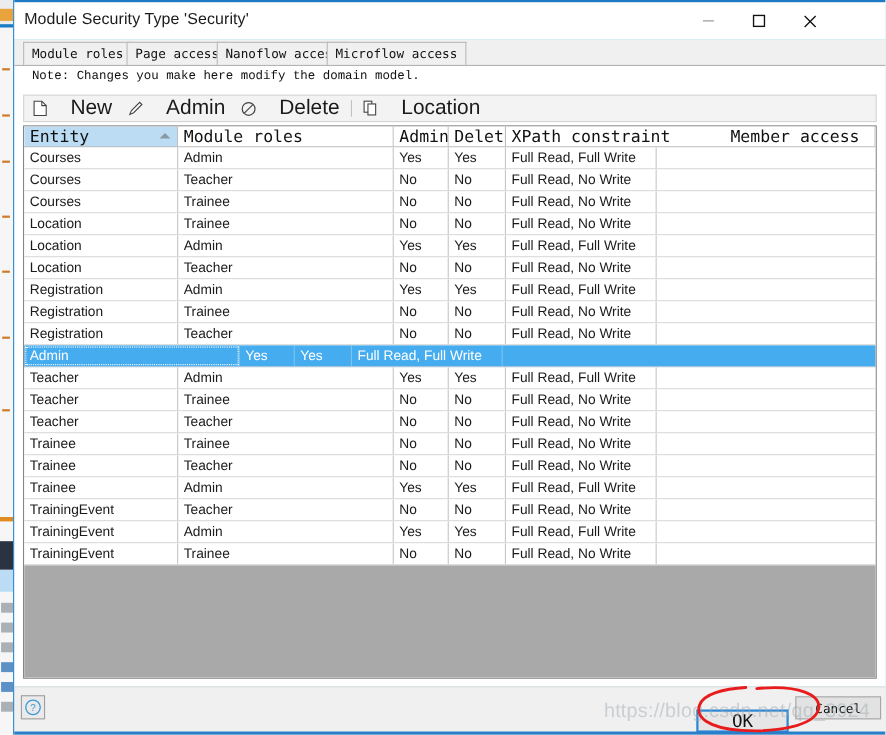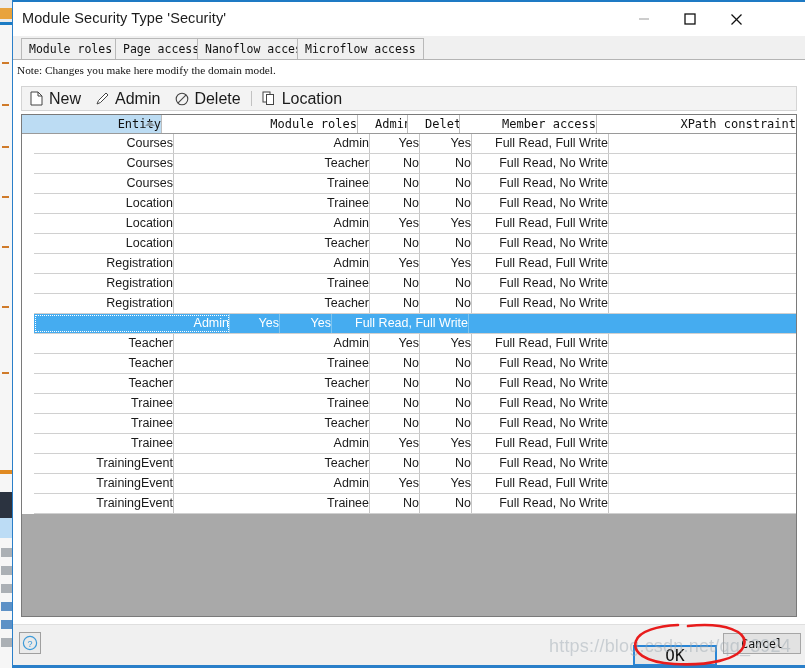--- a/index.html
+++ b/index.html
@@ -25,21 +25,20 @@
   #bg-strip .bg-txt{left:1px;width:11px;height:9px;background:#6d7680;opacity:.55;}
   #bg-strip .bg-txt-blue{left:1px;width:11px;height:9px;background:#2a6fb5;opacity:.75;}
   #bg-strip .bg-orange2{top:470px;height:4px;background:#e08a22;}
 
   
   #dialog{
     position:absolute;left:12px;top:0;width:793px;height:668px;
     background:#7dd3fc;
     border-left:1px solid #2a7fc9;
     box-sizing:border-box;
-    text-align:right;
   }
   #titlebar{
     position:absolute;left:0;top:0;right:0;height:36px;background:#ffffff;
     border-top:2px solid #1e7ac4;
     box-sizing:border-box;
   }
   #title-text{
     position:absolute;left:9px;top:8px;font-size:14.5px;color:#1b1b1b;
     white-space:nowrap;letter-spacing:.1px;
   }
@@ -69,62 +68,62 @@
   .tab.active{
     top:0;height:24px;line-height:23px;background:#ffffff;
     border-color:#9d9d9d;z-index:5;font-size:12px;
   }
 
   
   #panel{
     position:absolute;left:0;top:60px;right:0;bottom:44px;background:#ffffff;
   }
   #note{
-    position:absolute;left:4px;top:4px;
-    font-family:Liberation Serif, serif;
+    position:absolute;left:16px;top:4px;
+    font-family:Liberation Mono, monospace;
     font-size:11.3px;color:#111;white-space:nowrap;
   }
   #toolbar{
     position:absolute;left:8px;top:26px;right:8px;height:25px;
     background:#f3f3f3;border:1px solid #d4d4d4;box-sizing:border-box;
     display:flex;align-items:center;
   }
   .tb-item{
-    display:flex;align-items:center;gap:5px;height:23px;padding:0 7px;
-    font-size:16px;color:#1a1a1a;cursor:default;white-space:nowrap;
+    display:flex;align-items:center;gap:20px;height:23px;padding:0 7px;
+    font-size:19px;color:#1a1a1a;cursor:default;white-space:nowrap;
   }
   .tb-sep{width:1px;height:15px;background:#c2c2c2;margin:0 3px;}
   .tb-ico{display:flex;align-items:center;justify-content:center;width:15px;height:15px;}
 
   
   #grid{
     position:absolute;left:8px;top:54px;right:8px;bottom:7px;
     border:1px solid #7a7a7a;box-sizing:border-box;background:#ffffff;
     overflow:hidden;
   }
   #grid-head{
     display:flex;height:19px;box-sizing:border-box;
     border-bottom:1px solid #9a9a9a;background:#ffffff;
   }
   .hcell{
     position:relative;box-sizing:border-box;
     border-right:1px solid #bdbdbd;
     font-family:"DejaVu Sans Mono","Liberation Mono",monospace;
-    font-size:12px;color:#111;line-height:18px;padding-left:17px;
+    font-size:15px;color:#111;line-height:18px;padding-left:5px;
     white-space:nowrap;overflow:hidden;cursor:default;background:#ffffff;
   }
   .hcell.sorted{background:#bcdcf3;}
   .sort-arrow{
     position:absolute;right:6px;top:6px;width:0;height:0;
     border-left:5px solid transparent;border-right:5px solid transparent;
     border-bottom:5px solid #8a99a3;
   }
   .grow{
     display:flex;height:20px;box-sizing:border-box;
-    border-bottom:1px solid #d0d0d0;background:#ffffff;margin-left:12px;
+    border-bottom:1px solid #d0d0d0;background:#ffffff;
   }
   .grow.selected{background:#45acf0;}
   .gcell{
     box-sizing:border-box;border-right:1px solid #c6c6c6;
     font-size:12.5px;color:#1a1a1a;line-height:19px;padding-left:5px;
     white-space:nowrap;overflow:hidden;cursor:default;
   }
   .grow.selected .gcell{color:#ffffff;border-right-color:#7cc4ef;}
   .grow.selected .gcell:first-child{
     outline:1px dotted #ffffff;outline-offset:-2px;
@@ -271,22 +270,22 @@
 
     <div id="grid">
       <div id="grid-head">
         <div class="hcell c0 sorted">
           <span>Entity</span>
           <span class="sort-arrow"></span>
         </div>
         <div class="hcell c1">Module roles</div>
         <div class="hcell c2">Admin</div>
         <div class="hcell c3">Delete</div>
+        <div class="hcell c5">XPath constraint</div>
         <div class="hcell c4">Member access</div>
-        <div class="hcell c5">XPath constraint</div>
       </div>
       <div id="grid-body">
 
         <div class="grow">
             <div class="gcell c0">Courses</div>
             <div class="gcell c1">Admin</div>
             <div class="gcell c2">Yes</div>
             <div class="gcell c3">Yes</div>
             <div class="gcell c4">Full Read, Full Write</div>
             <div class="gcell c5"></div>

